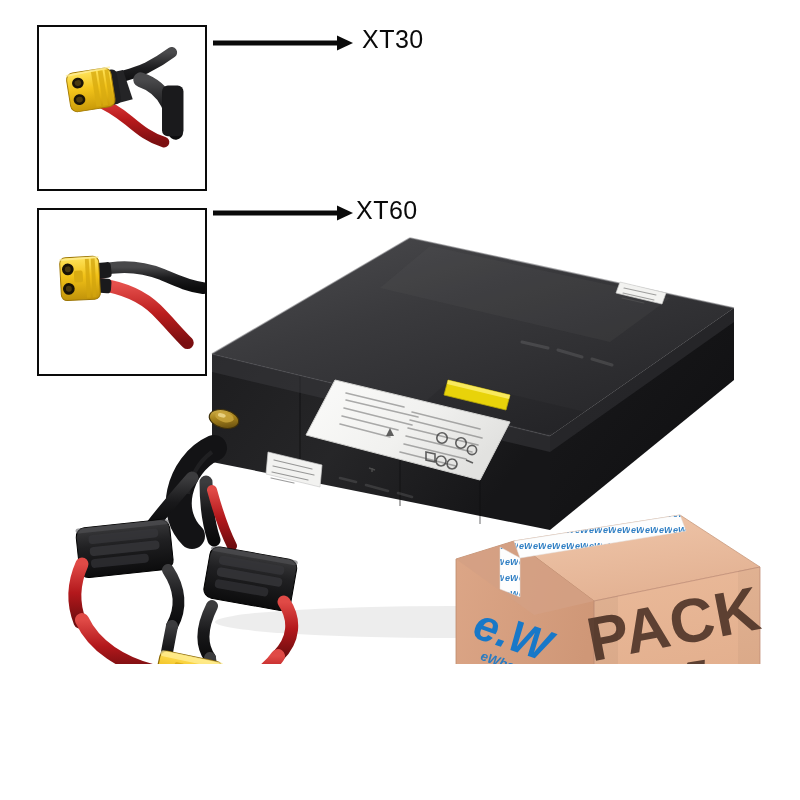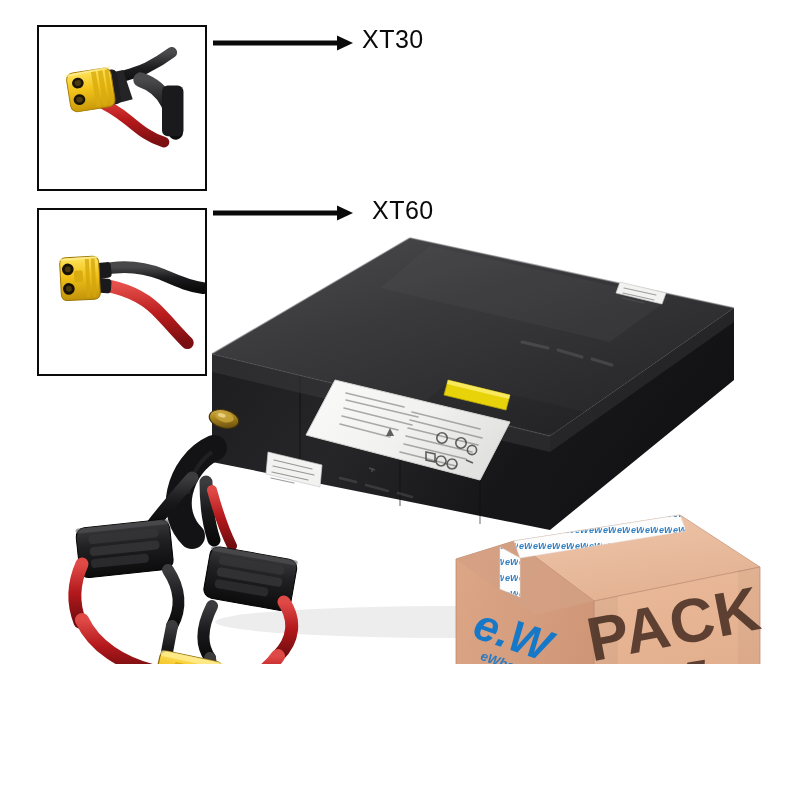--- a/index.html
+++ b/index.html
@@ -43,21 +43,21 @@
   .callout-label {
     position: absolute;
     font-family: "Liberation Sans", sans-serif;
     font-size: 25px;
     font-weight: 400;
     color: #0a0a0a;
     letter-spacing: 0.5px;
     white-space: nowrap;
   }
   #label-xt30 { left: 362px; top: 25px; }
-  #label-xt60 { left: 372px; top: 196px; }
+  #label-xt60 { left: 356px; top: 196px; }
 
   
   .conn-art { position: absolute; left: 0; top: 0; width: 100%; height: 100%; }
   .conn-art svg { display: block; width: 100%; height: 100%; }
 
   
   #battery {
     position: absolute;
     left: 150px;
     top: 230px;

